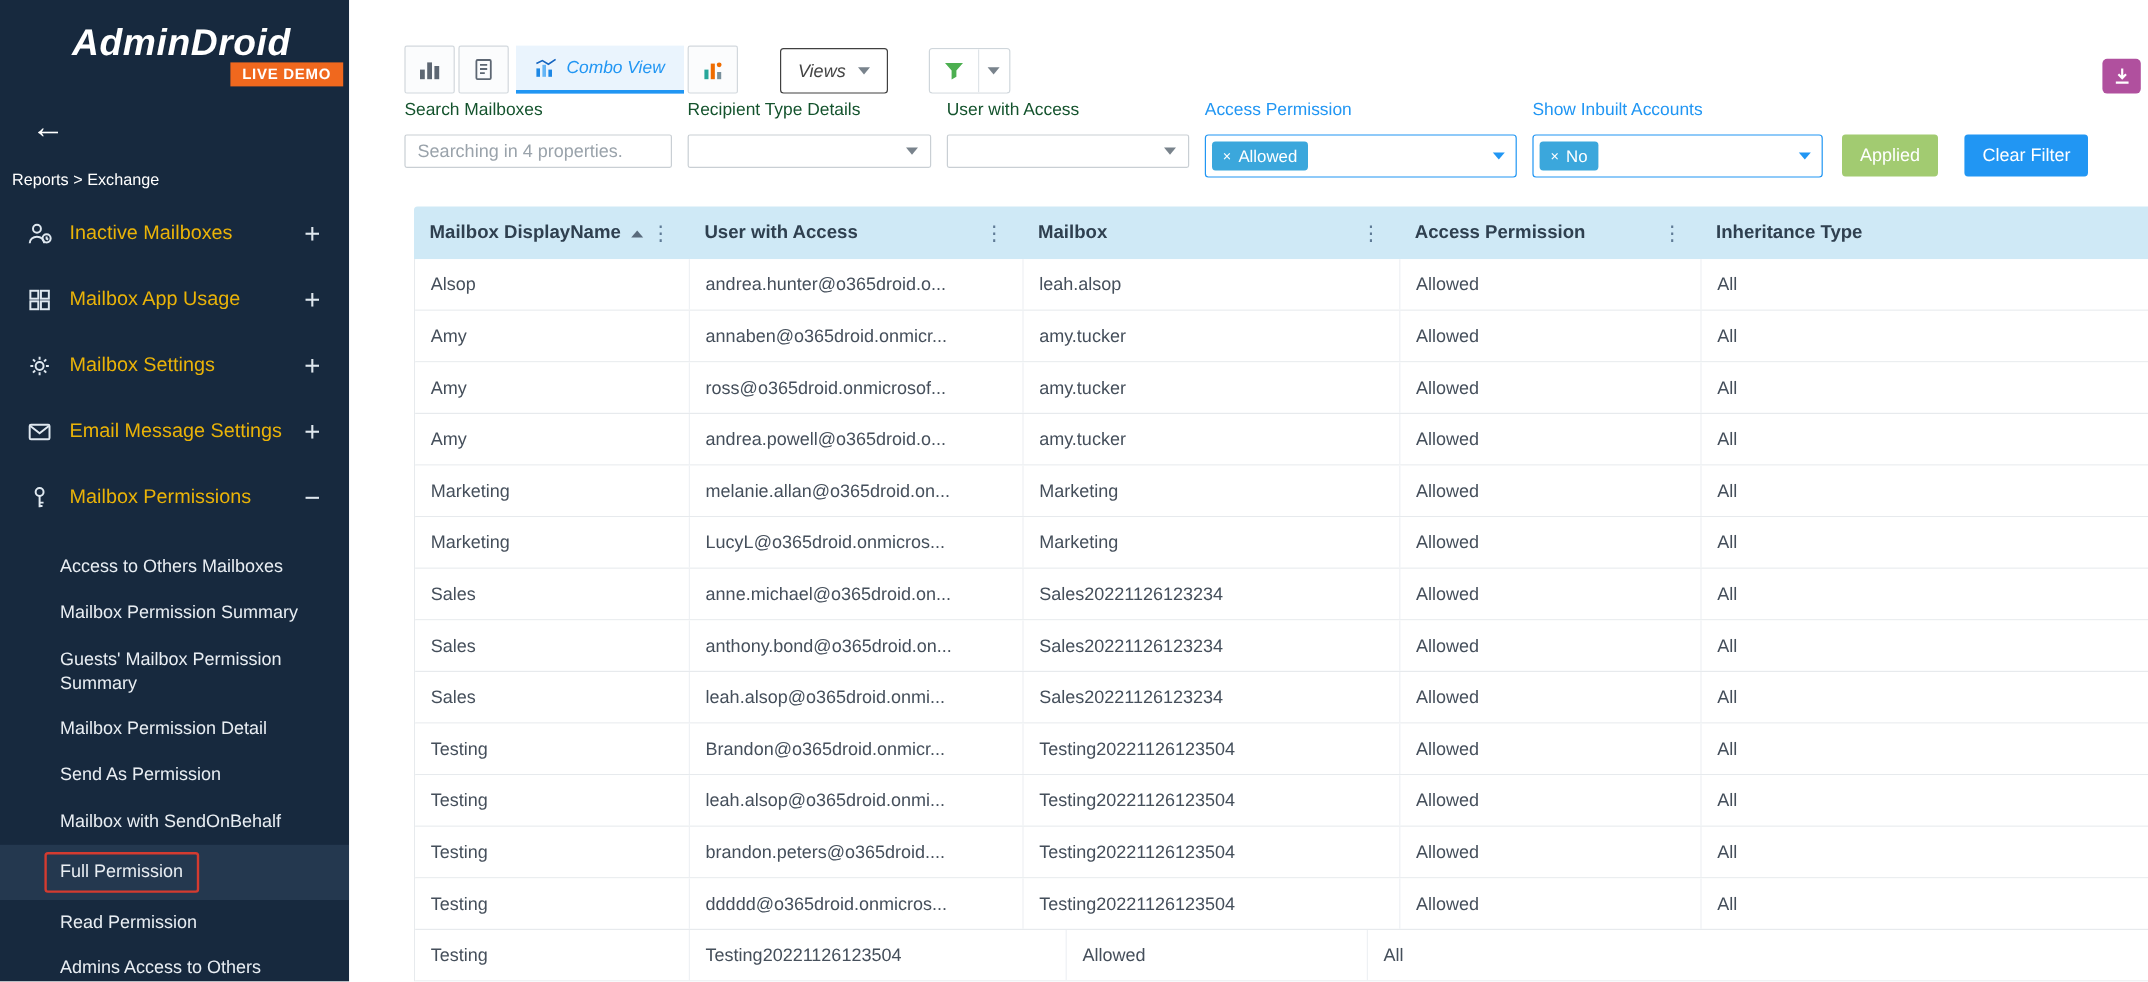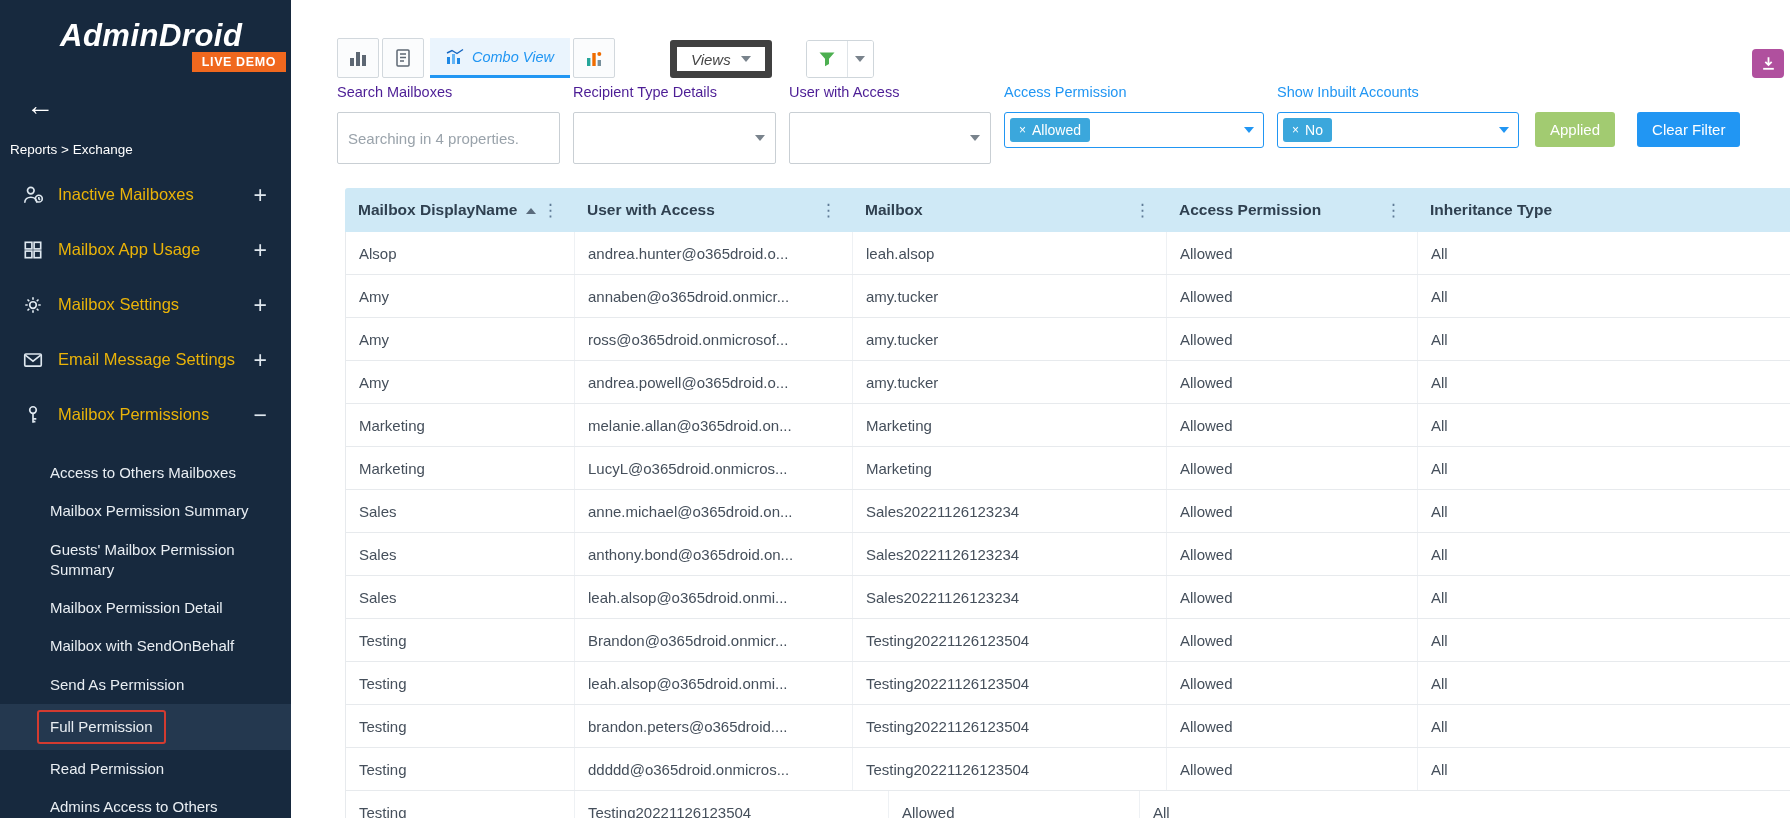--- a/index.html
+++ b/index.html
@@ -71,43 +71,43 @@
   .tool-btn svg { width: 20px; height: 20px; }
   .combo-tab {
     height: 40px; padding: 0 16px; margin: 0 3px;
     display: inline-flex; align-items: center; gap: 8px;
     background: #eaf4fd; border-bottom: 3px solid var(--accent, #2196f3);
     cursor: pointer;
   }
   .combo-tab svg { width: 18px; height: 18px; }
   .combo-tab-label { color: var(--accent, #2196f3); font-size: 14.5px; font-weight: 500; }
   .views-btn {
-    height: 38px; margin-left: 52px; padding: 0 14px;
-    border: 7px solid #404040; background: #fff; border-radius: 3px;
+    height: 38px; margin-left: 32px; padding: 0 14px;
+    border: 1px solid #404040; background: #fff; border-radius: 3px;
     display: inline-flex; align-items: center; gap: 10px; cursor: pointer;
     font-size: 15px; color: #444;
   }
   .filter-split { display: inline-flex; margin-left: 34px; border: 1px solid #cfd6db; border-radius: 3px; overflow: hidden; height: 38px; }
   .filter-split .funnel-part { width: 40px; background: #fff; display: inline-flex; align-items: center; justify-content: center; cursor: pointer; }
   .filter-split .caret-part { width: 26px; background: #fff; border-left: 1px solid #dfe4e8; display: inline-flex; align-items: center; justify-content: center; cursor: pointer; }
   .caret-down { width: 0; height: 0; border-left: 5px solid transparent; border-right: 5px solid transparent; border-top: 6px solid #79838c; display: inline-block; }
   .caret-down.blue { border-top-color: var(--accent, #2196f3); }
 
   .top-right-actions { position: absolute; top: 48px; right: 16px; display: flex; align-items: center; gap: 24px; }
   .dl-btn { width: 32px; height: 29px; background: var(--download-purple, #b0509e); border-radius: 4px; display:flex; align-items:center; justify-content:center; cursor:pointer; }
   .mail-btn { width: 32px; height: 29px; display:flex; align-items:center; justify-content:center; cursor:pointer; }
   .alarm-btn { width: 34px; height: 31px; background:#d9f1f8; border-radius:4px; display:flex; align-items:center; justify-content:center; cursor:pointer; }
 
   
   .filter-bar { display: flex; align-items: flex-start; padding: 6px 0 0 46px; gap: 13px; }
   .filter-group { display: flex; flex-direction: column; }
-  .filter-label { font-size: 14.5px; color: #4c1d95; height: 20px; margin-bottom: 8px; }
+  .filter-label { font-size: 14.5px; color: #14532d; height: 20px; margin-bottom: 8px; }
   .filter-label.blue { color: var(--accent, #2196f3); }
   .f-input, .f-select {
-    height: 52px; border: 1px solid #c9cfd4; border-radius: 2px; background: #fff;
+    height: 28px; border: 1px solid #c9cfd4; border-radius: 2px; background: #fff;
     font-size: 15px; padding: 0 10px; color: #a16207; font-family: "Liberation Sans", sans-serif;
   }
   .f-input { width: 223px; }
   .f-input::placeholder { color: #9aa3ab; }
   .f-select { display: flex; align-items: center; justify-content: flex-end; cursor: pointer; }
   .f-select.w203 { width: 203px; }
   .f-select.w202 { width: 202px; }
   .f-multiselect {
     height: 36px; border: 1px solid var(--accent, #2196f3); border-radius: 3px; background: #fff;
     display: flex; align-items: center; padding: 0 9px 0 5px; cursor: pointer;
@@ -231,22 +231,22 @@
           </svg>
       </span>
       <span class="nav-label">Mailbox Permissions</span>
       <span class="nav-expander">−</span>
     </div>
     <div class="submenu">
         <div class="subitem"><span class="subitem-label">Access to Others Mailboxes</span></div>
         <div class="subitem"><span class="subitem-label">Mailbox Permission Summary</span></div>
         <div class="subitem"><span class="subitem-label">Guests' Mailbox Permission Summary</span></div>
         <div class="subitem"><span class="subitem-label">Mailbox Permission Detail</span></div>
+        <div class="subitem"><span class="subitem-label">Send As Permission</span></div>
         <div class="subitem"><span class="subitem-label">Mailbox with SendOnBehalf</span></div>
-        <div class="subitem"><span class="subitem-label">Send As Permission</span></div>
         <div class="subitem selected"><span class="subitem-label">Full Permission</span></div>
         <div class="subitem"><span class="subitem-label">Read Permission</span></div>
         <div class="subitem"><span class="subitem-label">Admins Access to Others Mailboxes</span></div>
       </div>
   </div>
 </div>
 
 <div class="main">
 
   <div class="topbar">

